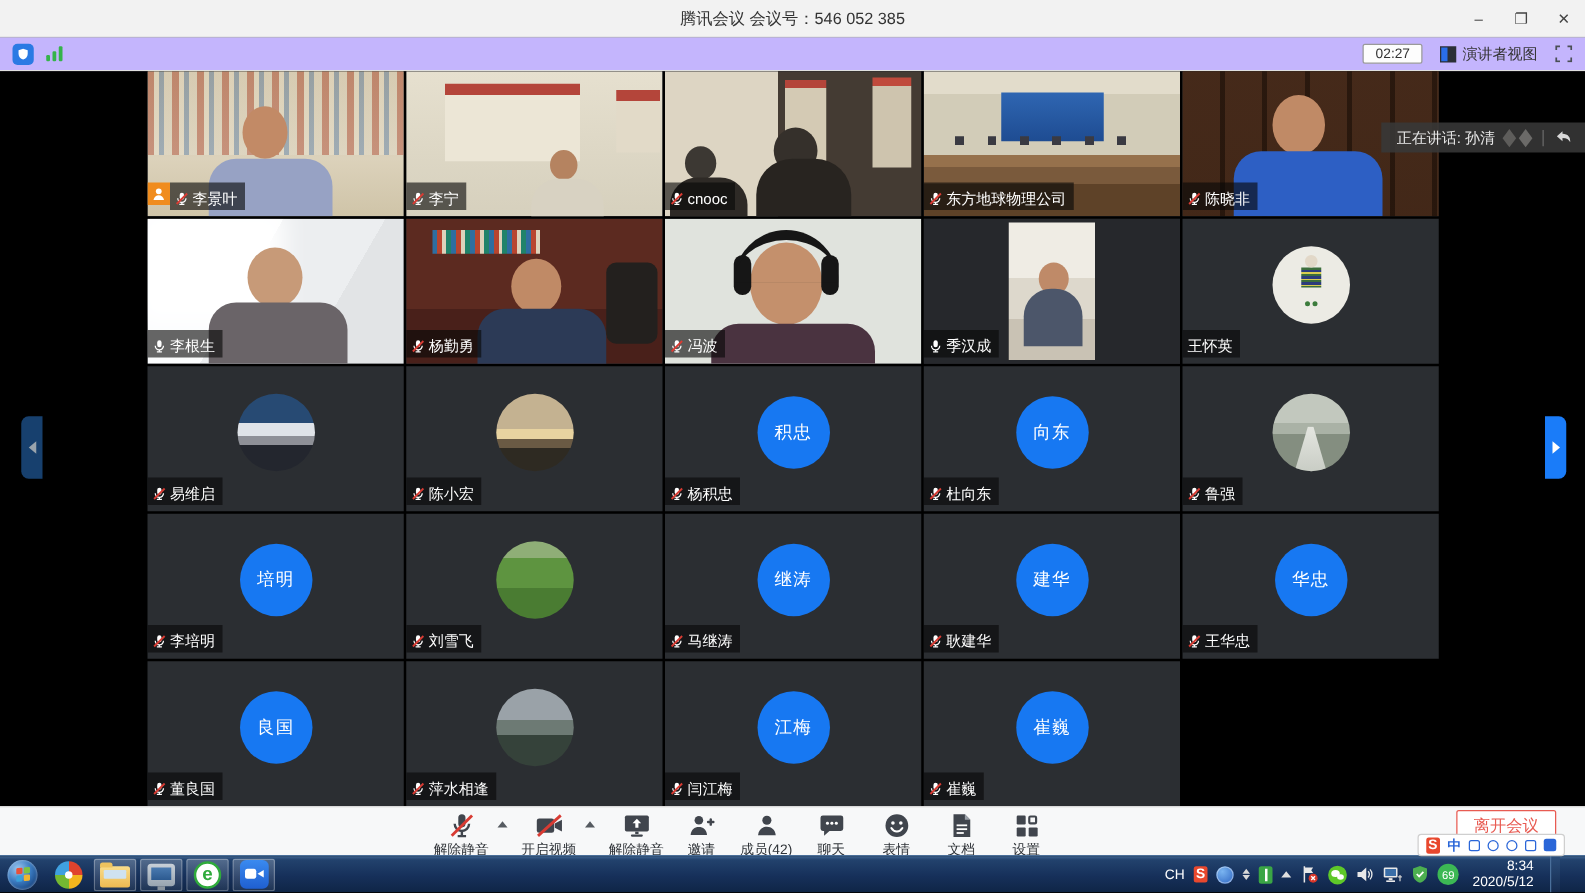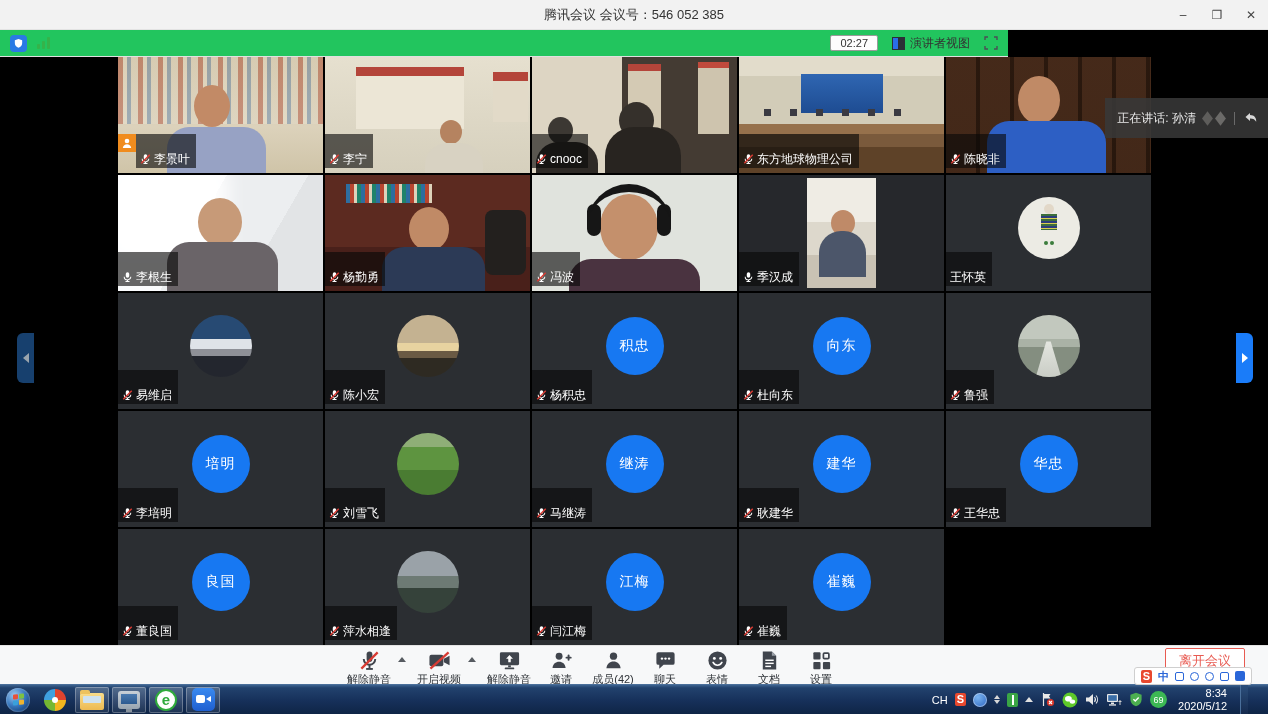--- a/index.html
+++ b/index.html
@@ -6,21 +6,21 @@
   *{box-sizing:border-box;font-family:"Liberation Sans",sans-serif;}
   #app{position:relative;width:1268px;height:714px;overflow:hidden;background:#000;}
 
   
   .titlebar{position:absolute;left:0;top:0;width:1268px;height:30px;background:#f2f2f2;border-bottom:1px solid #e3e3e3;display:flex;align-items:center;justify-content:center;}
   .titlebar .title{font-size:13px;color:#333;}
   .winctl{position:absolute;right:0;top:0;height:30px;display:flex;}
   .winctl span{width:34px;height:30px;display:flex;align-items:center;justify-content:center;font-size:12px;color:#444;cursor:default;}
 
   
-  .subbar{position:absolute;left:0;top:30px;width:1008px;height:27px;background:#22c55e;border-bottom:1px solid #e0e0e0;display:flex;align-items:center;padding:0 10px;}
+  .subbar{position:absolute;left:0;top:30px;width:1268px;height:27px;background:#c4b5fd;border-bottom:1px solid #e0e0e0;display:flex;align-items:center;padding:0 10px;}
   .shield{width:17px;height:17px;border-radius:4px;background:#2a7ae4;display:flex;align-items:center;justify-content:center;margin-right:10px;}
   .sigbars{display:flex;align-items:flex-end;gap:2px;height:12px;}
   .sigbars i{width:3px;background:#35b34a;border-radius:1px;}
   .sigbars i:nth-child(1){height:5px}.sigbars i:nth-child(2){height:8px}.sigbars i:nth-child(3){height:12px}
   .subbar-right{margin-left:auto;display:flex;align-items:center;gap:14px;}
   .timerbox{border:1px solid #9a9a9a;background:#fdfdfd;font-size:11px;color:#333;padding:1px 9px;border-radius:2px;}
   .sview{display:flex;align-items:center;gap:5px;font-size:12px;color:#333;cursor:default;}
   .sv-icon{width:13px;height:13px;background:#2b2f36;position:relative;}
   .sv-icon::before{content:"";position:absolute;left:1px;top:1px;width:5px;height:11px;background:#2a6ee8;}
   .fsicon{width:14px;height:14px;position:relative;}
@@ -90,32 +90,32 @@
   .photo-road::before{content:"";position:absolute;left:50%;top:42%;transform:translateX(-50%);width:28px;height:40px;background:linear-gradient(180deg,#e4e6e0,#c6cac2);clip-path:polygon(42% 0,58% 0,100% 100%,0 100%);}
   .photo-grass{background:linear-gradient(180deg,#8fae77 0 22%,#5e9440 22% 60%,#4a7c32 60%);}
   .photo-coast{background:linear-gradient(180deg,#9aa2a8 0 40%,#6d7a74 40% 60%,#35423a 60%);}
   .photo-drawing{background:#ecebe4;}
   .photo-drawing::before{content:"";position:absolute;left:50%;top:27%;transform:translateX(-50%);width:16px;height:16px;background:repeating-linear-gradient(180deg,#3c6e3c 0 2px,#2c3c7c 2px 4px,#d8cc50 4px 5px);}
   .photo-drawing::after{content:"";position:absolute;left:50%;top:11%;transform:translateX(-50%);width:10px;height:10px;border-radius:50%;background:#e2d8c8;box-shadow:-3px 34px 0 -3px #3c7c3c,3px 34px 0 -3px #3c7c3c;}
 
   
   .labelwrap{position:absolute;left:0;bottom:5px;display:flex;z-index:4;}
   .hostbadge{width:18px;height:18px;background:#f08c1e;display:flex;align-items:center;justify-content:center;}
-  .namebox{display:flex;align-items:center;gap:3px;background:rgba(8,8,8,.62);color:#fff;font-size:12px;line-height:18px;padding:16px 6px 0 4px;white-space:nowrap;}
+  .namebox{display:flex;align-items:center;gap:3px;background:rgba(8,8,8,.62);color:#fff;font-size:12px;line-height:18px;padding:4px 6px 0 4px;white-space:nowrap;}
 
   
   .nav{position:absolute;width:17px;height:50px;top:276px;display:flex;align-items:center;justify-content:center;}
   .nav-left{left:17px;background:#17406e;border-radius:6px 0 0 6px;}
   .nav-right{right:15px;background:#1a7cf9;border-radius:0 6px 6px 0;}
   .tri{width:0;height:0;border-top:5px solid transparent;border-bottom:5px solid transparent;}
   .tri-l{border-right:6px solid #9aa4ad;}
   .tri-r{border-left:6px solid #fff;}
 
   
-  .toast{position:absolute;right:0;top:41px;height:40px;background:rgba(56,56,56,.88);display:flex;align-items:center;gap:7px;padding:0 10px 0 12px;}
+  .toast{position:absolute;right:0;top:41px;height:24px;background:rgba(56,56,56,.88);display:flex;align-items:center;gap:7px;padding:0 10px 0 12px;}
   .toast .txt{font-size:12px;color:#e8e8e8;}
   .diamond{width:9px;height:9px;background:#5e5d5b;transform:rotate(45deg) skew(8deg,8deg);}
   .diamond+.diamond{margin-left:-3px;background:#6b6a68;}
   .toast .sep{width:1px;height:13px;background:#6a6a6a;margin:0 2px;}
 
   
   .meetbar{position:absolute;left:0;top:645px;width:1268px;height:39px;background:#f7f8f9;border-top:1px solid #e4e4e4;display:flex;align-items:flex-start;}
   .meetitems{display:flex;margin-left:346px;padding-top:3px;}
   .mitem{display:flex;flex-direction:column;align-items:center;min-width:46px;margin-right:6px;cursor:default;}
   .mitem svg{display:block;}

